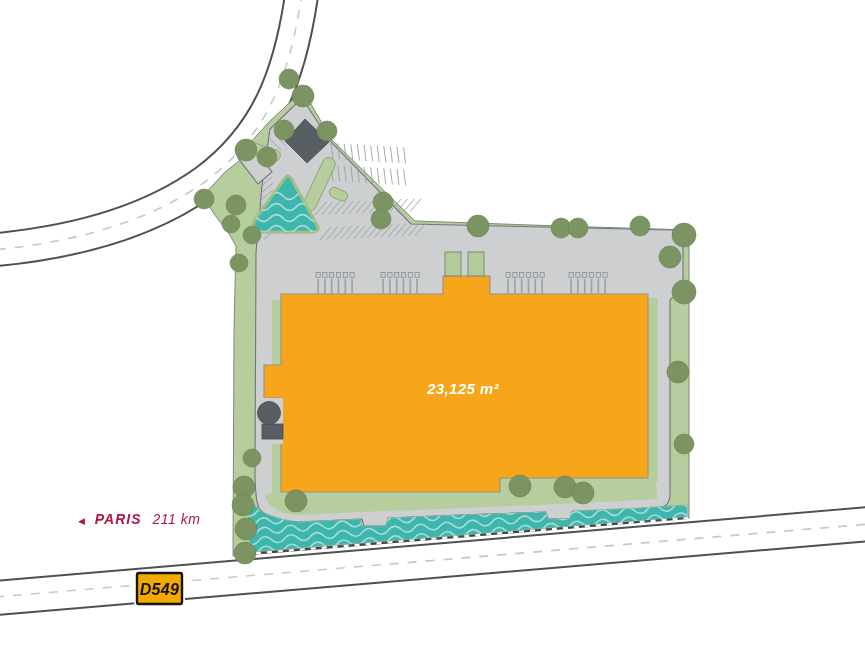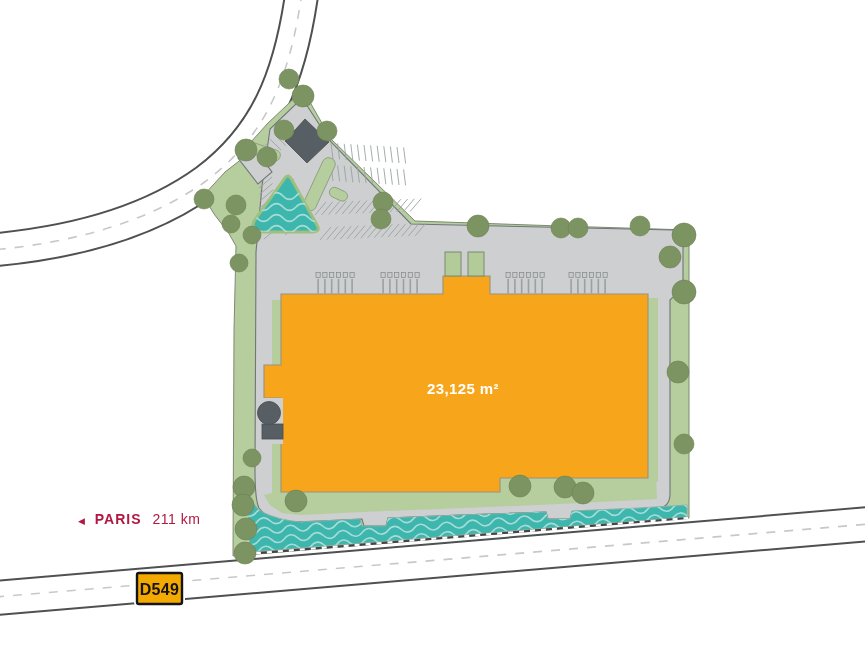--- a/index.html
+++ b/index.html
@@ -1,16 +1,16 @@
 <!DOCTYPE html>
 <html><head>
 <meta charset="utf-8">
 <style>
   html,body{margin:0;padding:0;background:#fff;}
-  .stage{width:865px;height:665px;position:relative;overflow:hidden;background:#fff;}
+  .stage{width:865px;height:665px;position:relative;overflow:hidden;background:#fff;font-style:italic;}
   svg{display:block;font-family:"Liberation Sans","DejaVu Sans",sans-serif;}
   .landscape{fill:#B6CD9E;stroke:#7d8a74;stroke-width:1;}
   .landscape-patch{fill:#B6CD9E;stroke:none;}
   .pavement{fill:#CDCFD0;stroke:#70767a;stroke-width:1.1;}
   .road-casing{fill:none;stroke:#4E5052;stroke-width:35;}
   .road-fill{fill:none;stroke:#ffffff;stroke-width:31;}
   .road-dash{fill:none;stroke:#c7c9c9;stroke-width:1.6;stroke-dasharray:9 9;}
   .pond{fill:#3DB6AE;stroke:#86b0a2;stroke-width:1;}
   .pond-small{fill:#3DB6AE;stroke:#9FBF7F;stroke-width:3;}
   .dark{fill:#585F64;stroke:#474d51;stroke-width:0.8;}

